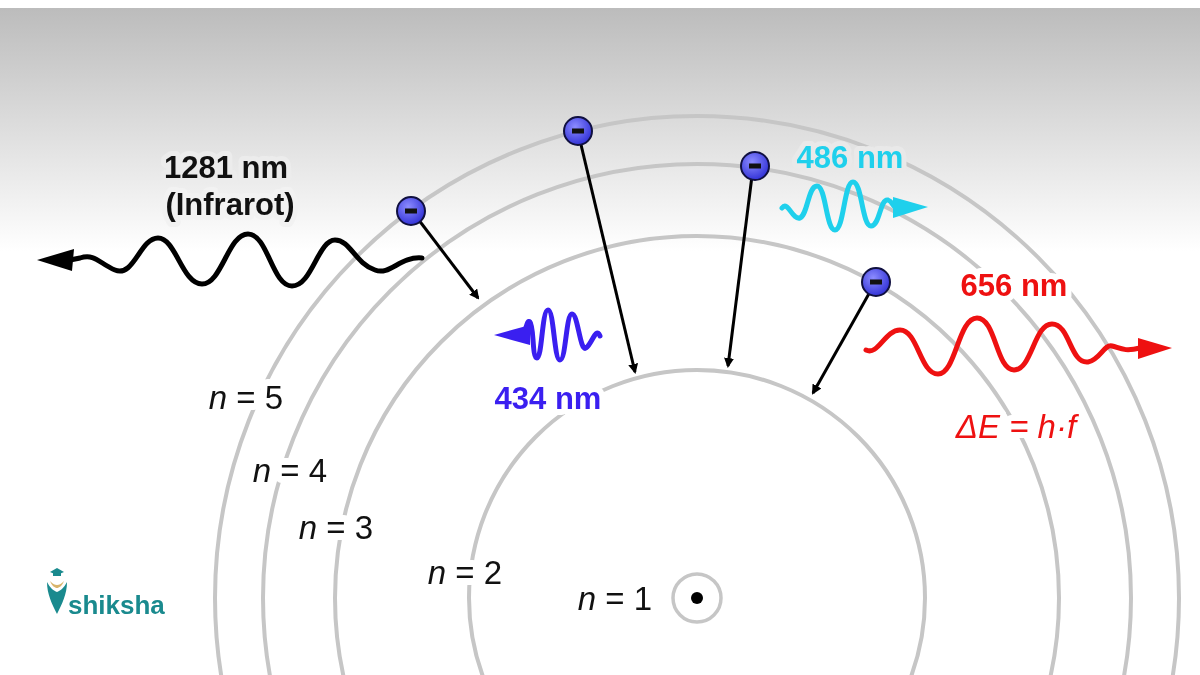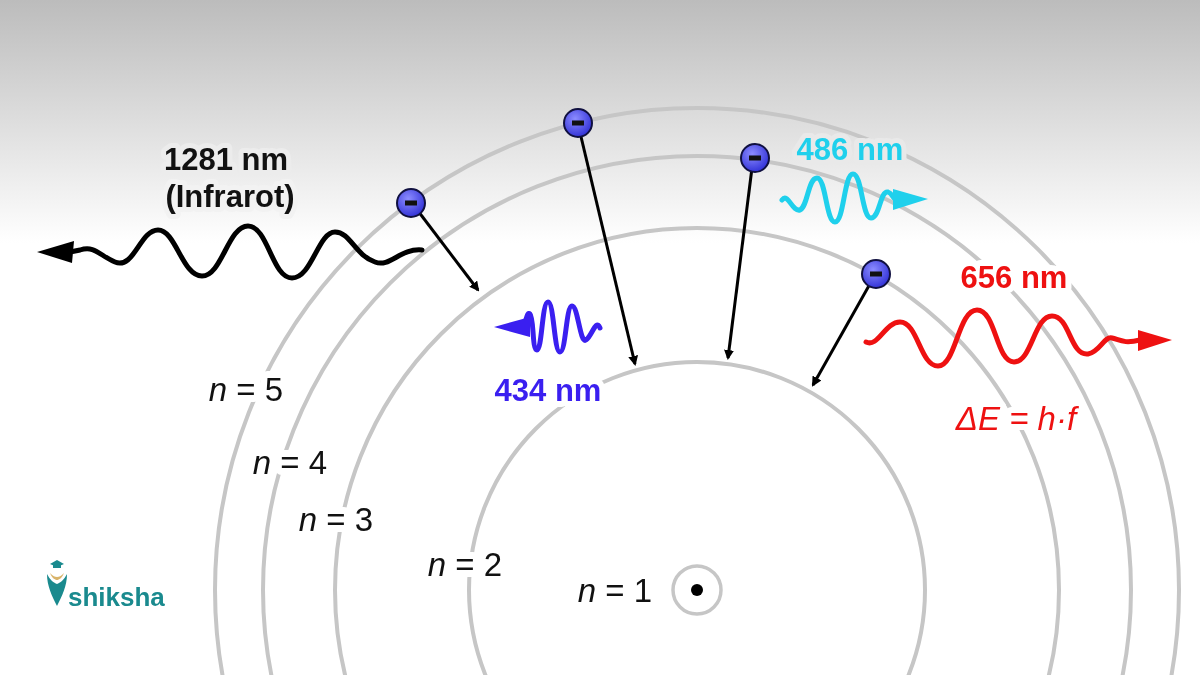--- a/index.html
+++ b/index.html
@@ -1,17 +1,17 @@
 <!DOCTYPE html>
 <html><head>
 <meta charset="utf-8">
 <style>
   html, body { margin: 0; padding: 0; }
   body { width: 1200px; height: 675px; overflow: hidden; background: #ffffff; }
-  .stage { position: relative; width: 1200px; height: 558px; }
+  .stage { position: relative; width: 1200px; height: 558px; margin-top: 8px; }
   svg { position: absolute; left: 0; top: 0; }
   .lbl { font-family: "Liberation Sans", sans-serif; }
   .bold { font-weight: bold; }
   .ital { font-style: italic; }
   .halo { paint-order: stroke; stroke-linejoin: round; }
 </style>
 </head>
 <body>
 
 <div class="stage">

